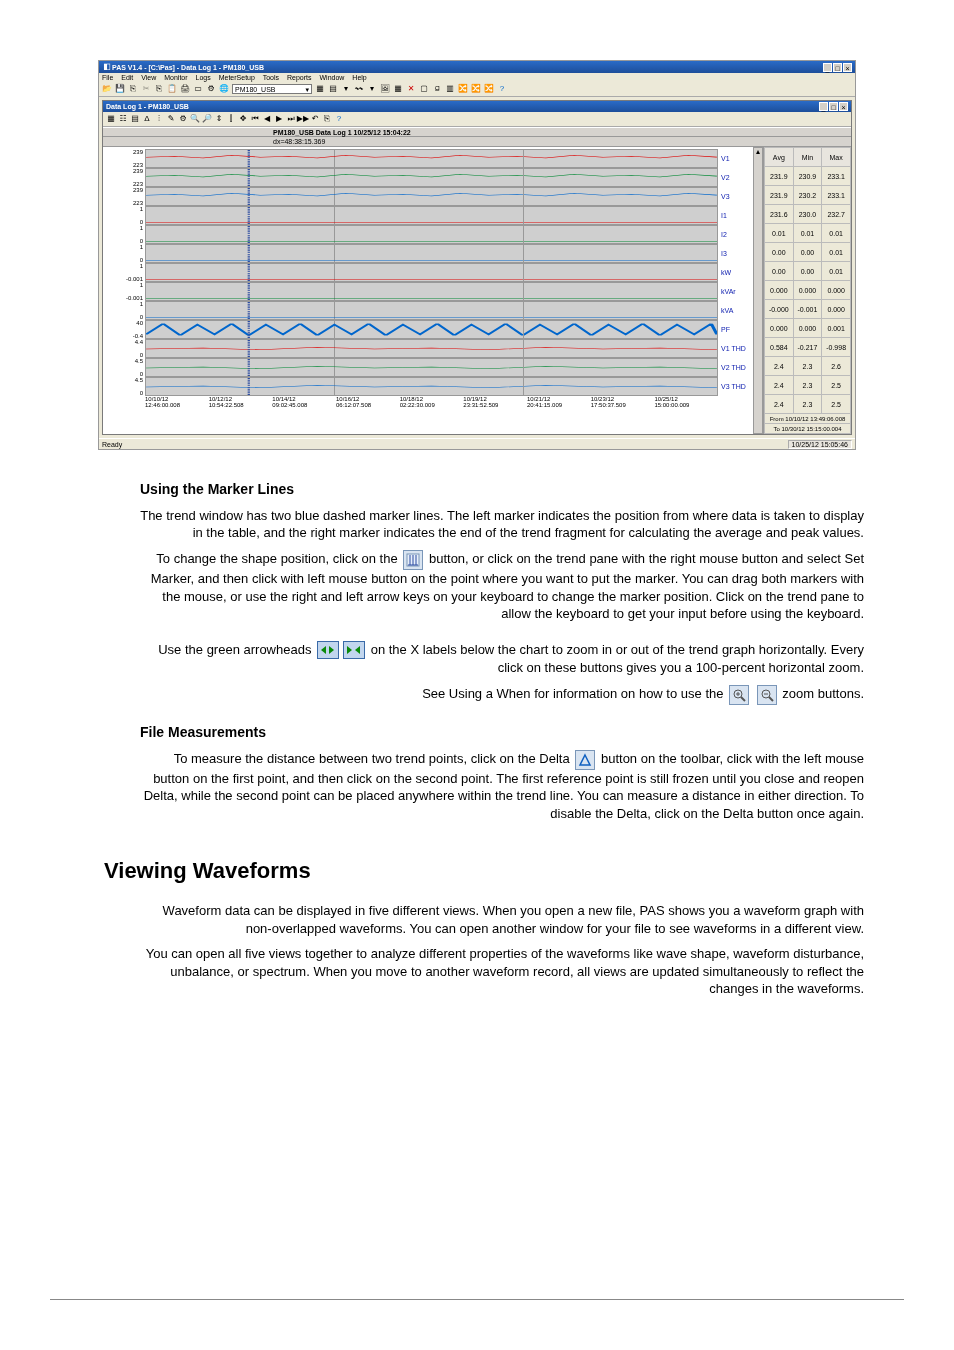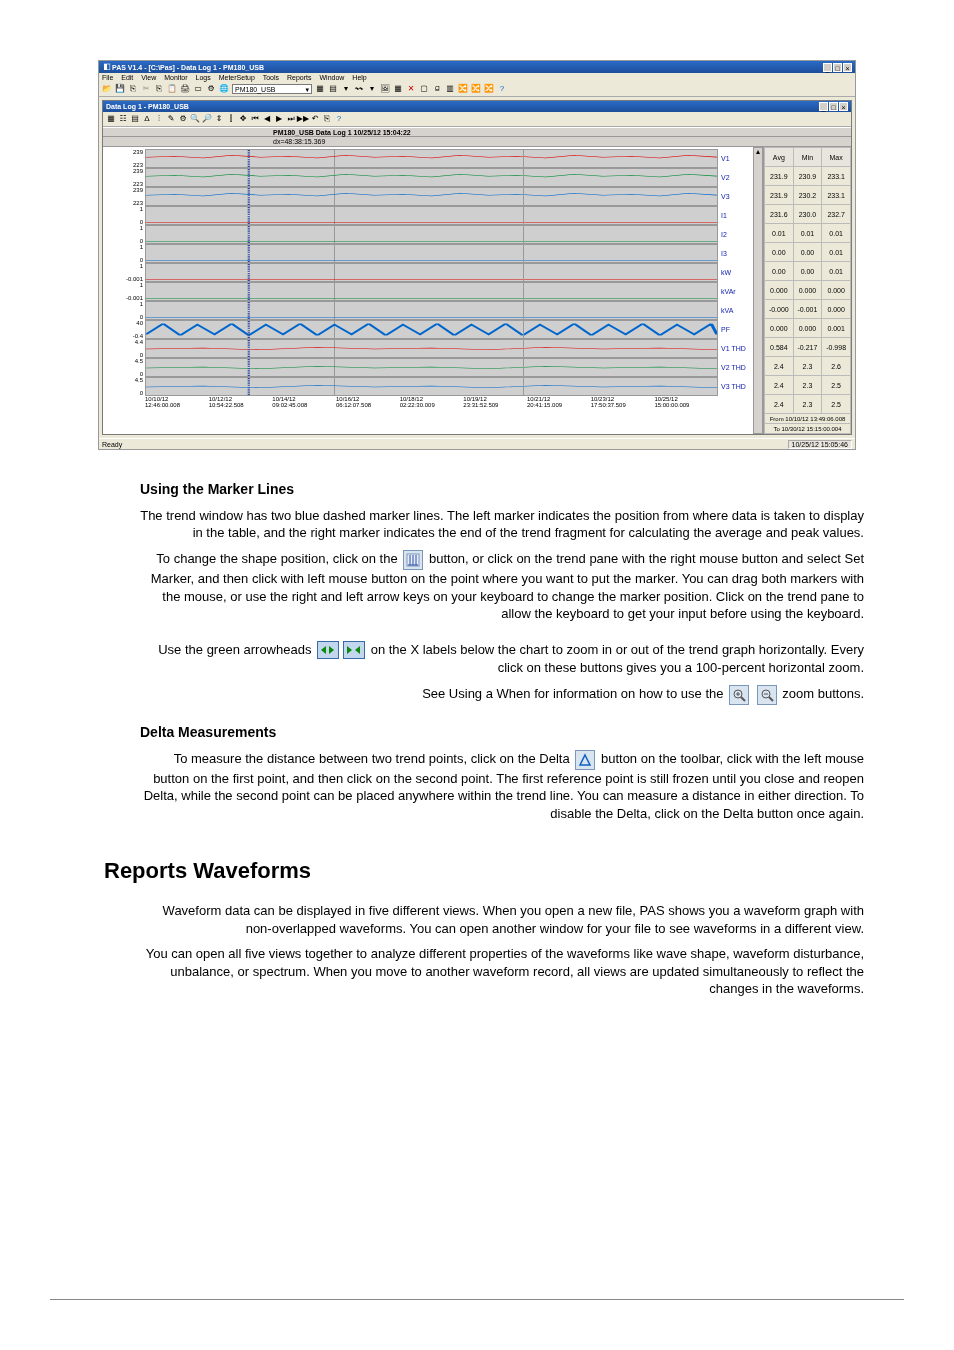--- a/index.html
+++ b/index.html
@@ -467,33 +467,33 @@
               <circle cx="6" cy="6" r="4" fill="none" stroke="#555"></circle>
               <line x1="9" y1="9" x2="13" y2="13" stroke="#555" stroke-width="2"></line>
               <line x1="4" y1="6" x2="8" y2="6" stroke="#555"></line>
             </svg>
         </span>
         <span>zoom buttons.</span>
       </p>
     </div>
 
     <div class="h3-block">
-      <h3>Delta Measurements</h3>
+      <h3>File Measurements</h3>
       <p>
         <span>To measure the distance between two trend points, click on the Delta</span>
         <span class="inline-btn">
           <svg width="14" height="14">
               <polygon points="7,2 12,12 2,12" fill="none" stroke="#1060c0" stroke-width="1.5"></polygon>
             </svg>
         </span>
         <span>button on the toolbar, click with the left mouse button on the first point, and then click on the second point. The first reference point is still frozen until you close and reopen Delta, while the second point can be placed anywhere within the trend line. You can measure a distance in either direction. To disable the Delta, click on the Delta button once again.</span>
       </p>
     </div>
   </div>
 
-  <div class="h1">Reports Waveforms</div>
+  <div class="h1">Viewing Waveforms</div>
   <div class="content">
     <p>Waveform data can be displayed in five different views. When you open a new file, PAS shows you a waveform graph with non-overlapped waveforms. You can open another window for your file to see waveforms in a different view.</p>
     <p>You can open all five views together to analyze different properties of the waveforms like wave shape, waveform disturbance, unbalance, or spectrum. When you move to another waveform record, all views are updated simultaneously to reflect the changes in the waveforms.</p>
   </div>
 
   <div class="footer-line"></div>
 </div>
 
 </body></html>

